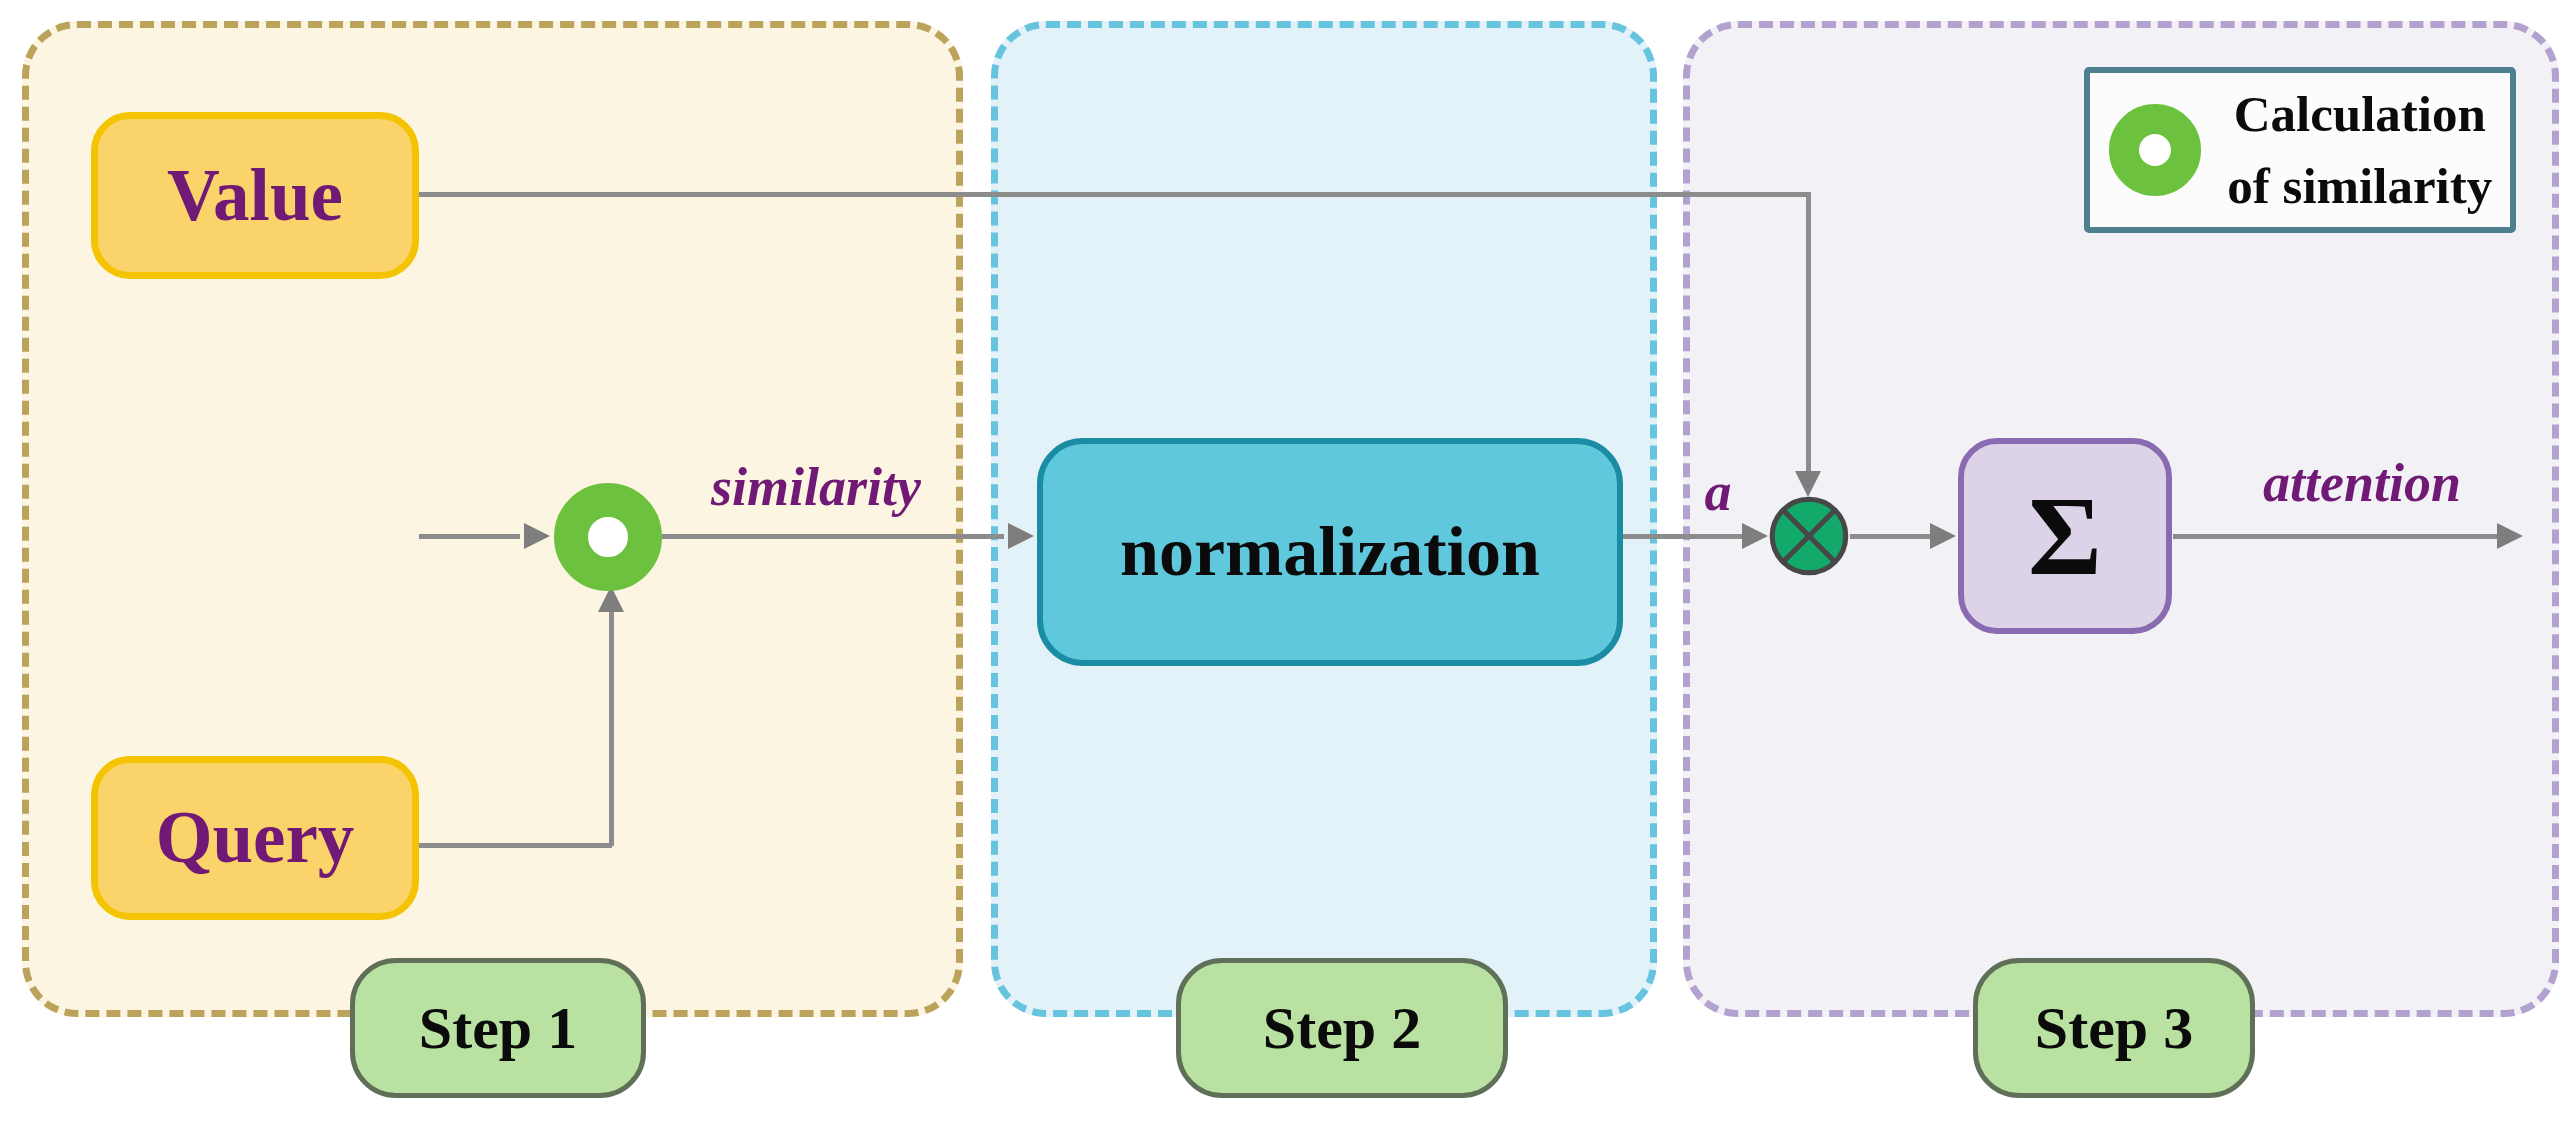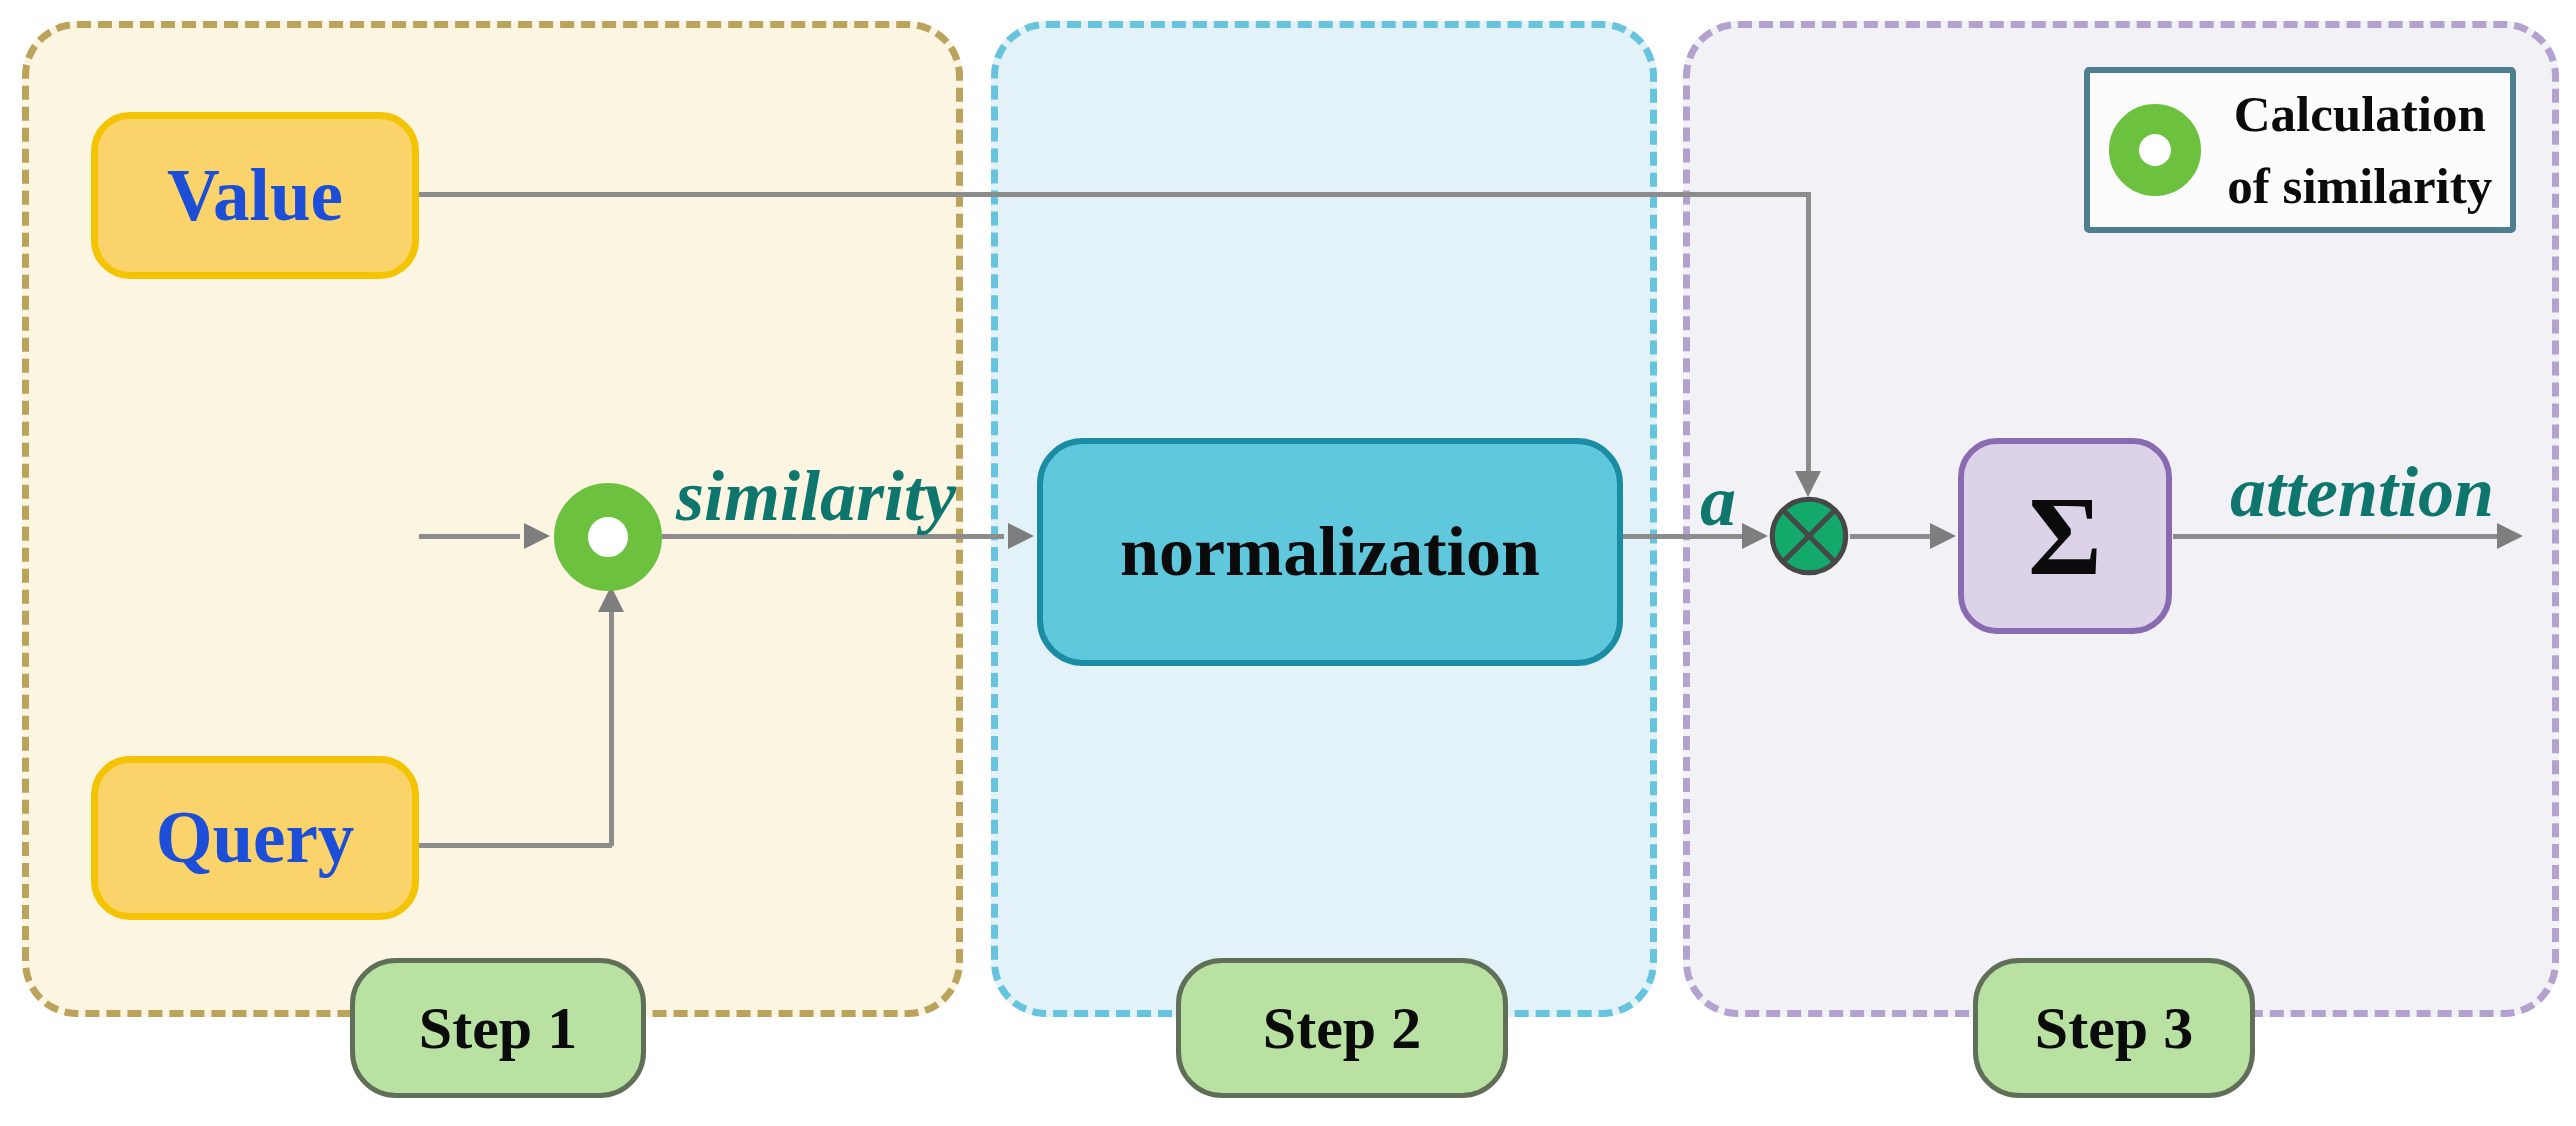--- a/index.html
+++ b/index.html
@@ -22,21 +22,21 @@
   .ah-right{border-top:13.7px solid transparent;border-bottom:13.7px solid transparent;border-left:26px solid #7E7E7E;}
   .ah-down {border-left:13.7px solid transparent;border-right:13.7px solid transparent;border-top:26px solid #7E7E7E;}
   .ah-up   {border-left:13.7px solid transparent;border-right:13.7px solid transparent;border-bottom:26px solid #7E7E7E;}
 
   
   .qkv{
     position:absolute;left:91px;width:328px;height:167px;
     background:#FBD36B;border:7.7px solid #F4C402;border-radius:39px;
     box-sizing:border-box;z-index:3;
     display:flex;align-items:center;justify-content:center;
-    font-weight:bold;font-size:73px;color:#1d4ed8;
+    font-weight:bold;font-size:73px;color:#701a75;
   }
   .qkv.value{top:112px;}
   .qkv.key{top:468px;height:164px;}
   .qkv.query{top:756px;height:164px;}
 
   .norm{
     position:absolute;left:1037px;top:438px;width:586px;height:228px;
     background:#5FC8DD;border:6.8px solid #1A8CA4;border-radius:46px;
     box-sizing:border-box;z-index:3;
     display:flex;align-items:center;justify-content:center;
@@ -56,22 +56,22 @@
     border:34px solid #6CC13F;
   }
   .donut.node{left:554px;top:483px;width:108px;height:108px;}
   .donut.legend-icon{position:static;width:92px;height:92px;border-width:30px;flex:0 0 auto;}
 
   
   .mult{position:absolute;left:1768px;top:495px;width:82px;height:82px;z-index:3;}
 
   
   .flow-label{
-    position:absolute;z-index:3;color:#0f766e;
-    font-style:italic;font-weight:bold;font-size:72px;line-height:1;
+    position:absolute;z-index:3;color:#701a75;
+    font-style:italic;font-weight:bold;font-size:54px;line-height:1;
     text-align:center;
   }
   .lbl-similarity{left:658px;top:460px;width:316px;}
   .lbl-a{left:1688px;top:465px;width:60px;}
   .lbl-attention{left:2221px;top:456px;width:282px;}
 
   
   .legend{
     position:absolute;left:2084px;top:67px;width:432px;height:166px;
     background:#FCFCFC;border:6.8px solid #4E7F8E;border-radius:5.1px;

